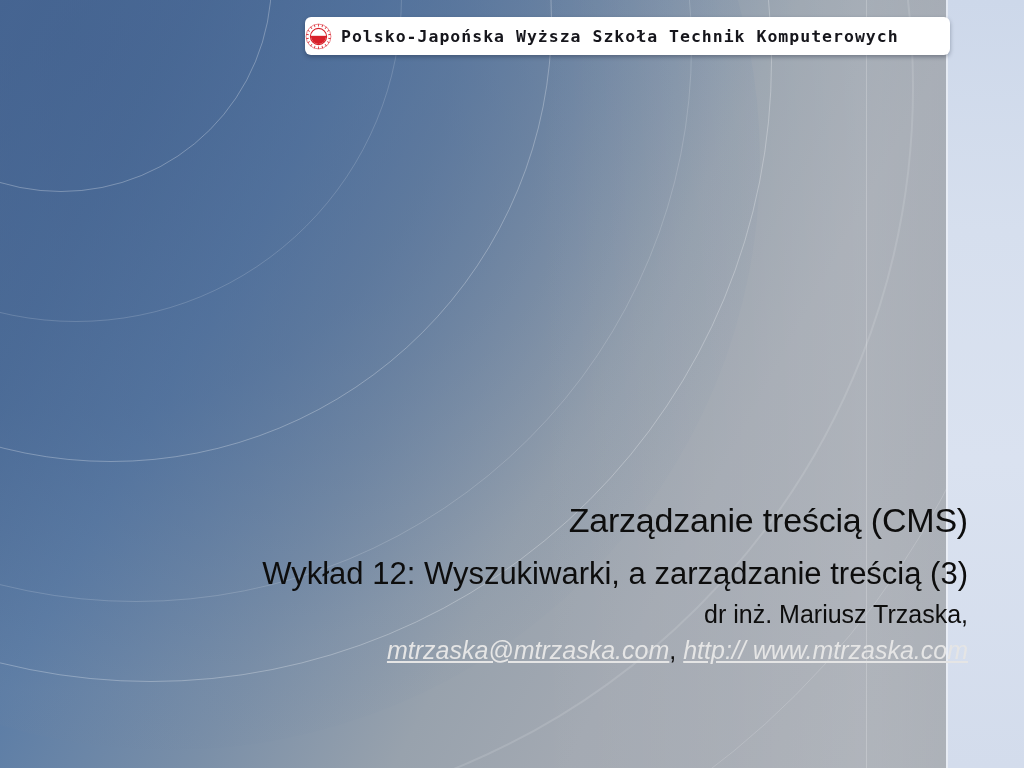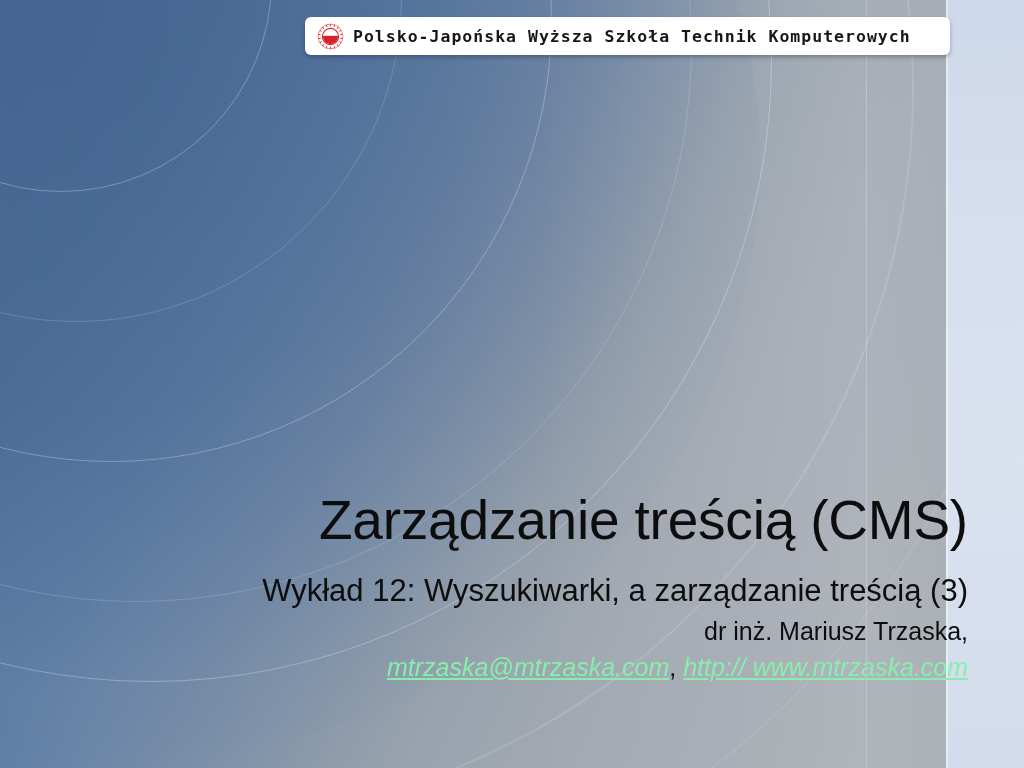--- a/index.html
+++ b/index.html
@@ -109,21 +109,20 @@
     position: absolute;
     left: 305px;
     top: 17px;
     width: 645px;
     height: 38px;
     background: #ffffff;
     border-radius: 6px;
     box-shadow: 0 2px 4px rgba(20,30,50,0.35);
     display: flex;
     align-items: center;
-    padding-left: 12px;
     box-sizing: border-box;
   }
   .banner-logo {
     width: 27px;
     height: 27px;
     position: relative;
     flex: 0 0 auto;
     margin-right: 9px;
   }
   .banner-text {
@@ -138,45 +137,45 @@
   
   .text-block {
     position: absolute;
     left: 100px;
     top: 492px;
     width: 868px;
     text-align: right;
     color: #0d0d0d;
   }
   .title {
-    font-size: 55px;
+    font-size: 34px;
     line-height: 56px;
     font-weight: normal;
     letter-spacing: -0.2px;
     white-space: nowrap;
   }
   .subtitle {
     font-size: 31px;
     line-height: 44px;
     font-weight: normal;
-    margin-top: 21px;
+    margin-top: 4px;
     white-space: nowrap;
   }
   .author {
     font-size: 25px;
     line-height: 36px;
     white-space: nowrap;
   }
   .links {
     font-size: 25px;
     line-height: 36px;
     white-space: nowrap;
   }
   .links a {
-    color: #86efac;
+    color: #e5e5e5;
     font-style: italic;
     text-decoration: underline;
   }
   .links .sep {
     color: #0d0d0d;
     font-style: normal;
     text-decoration: none;
   }
 </style>
 </head>

